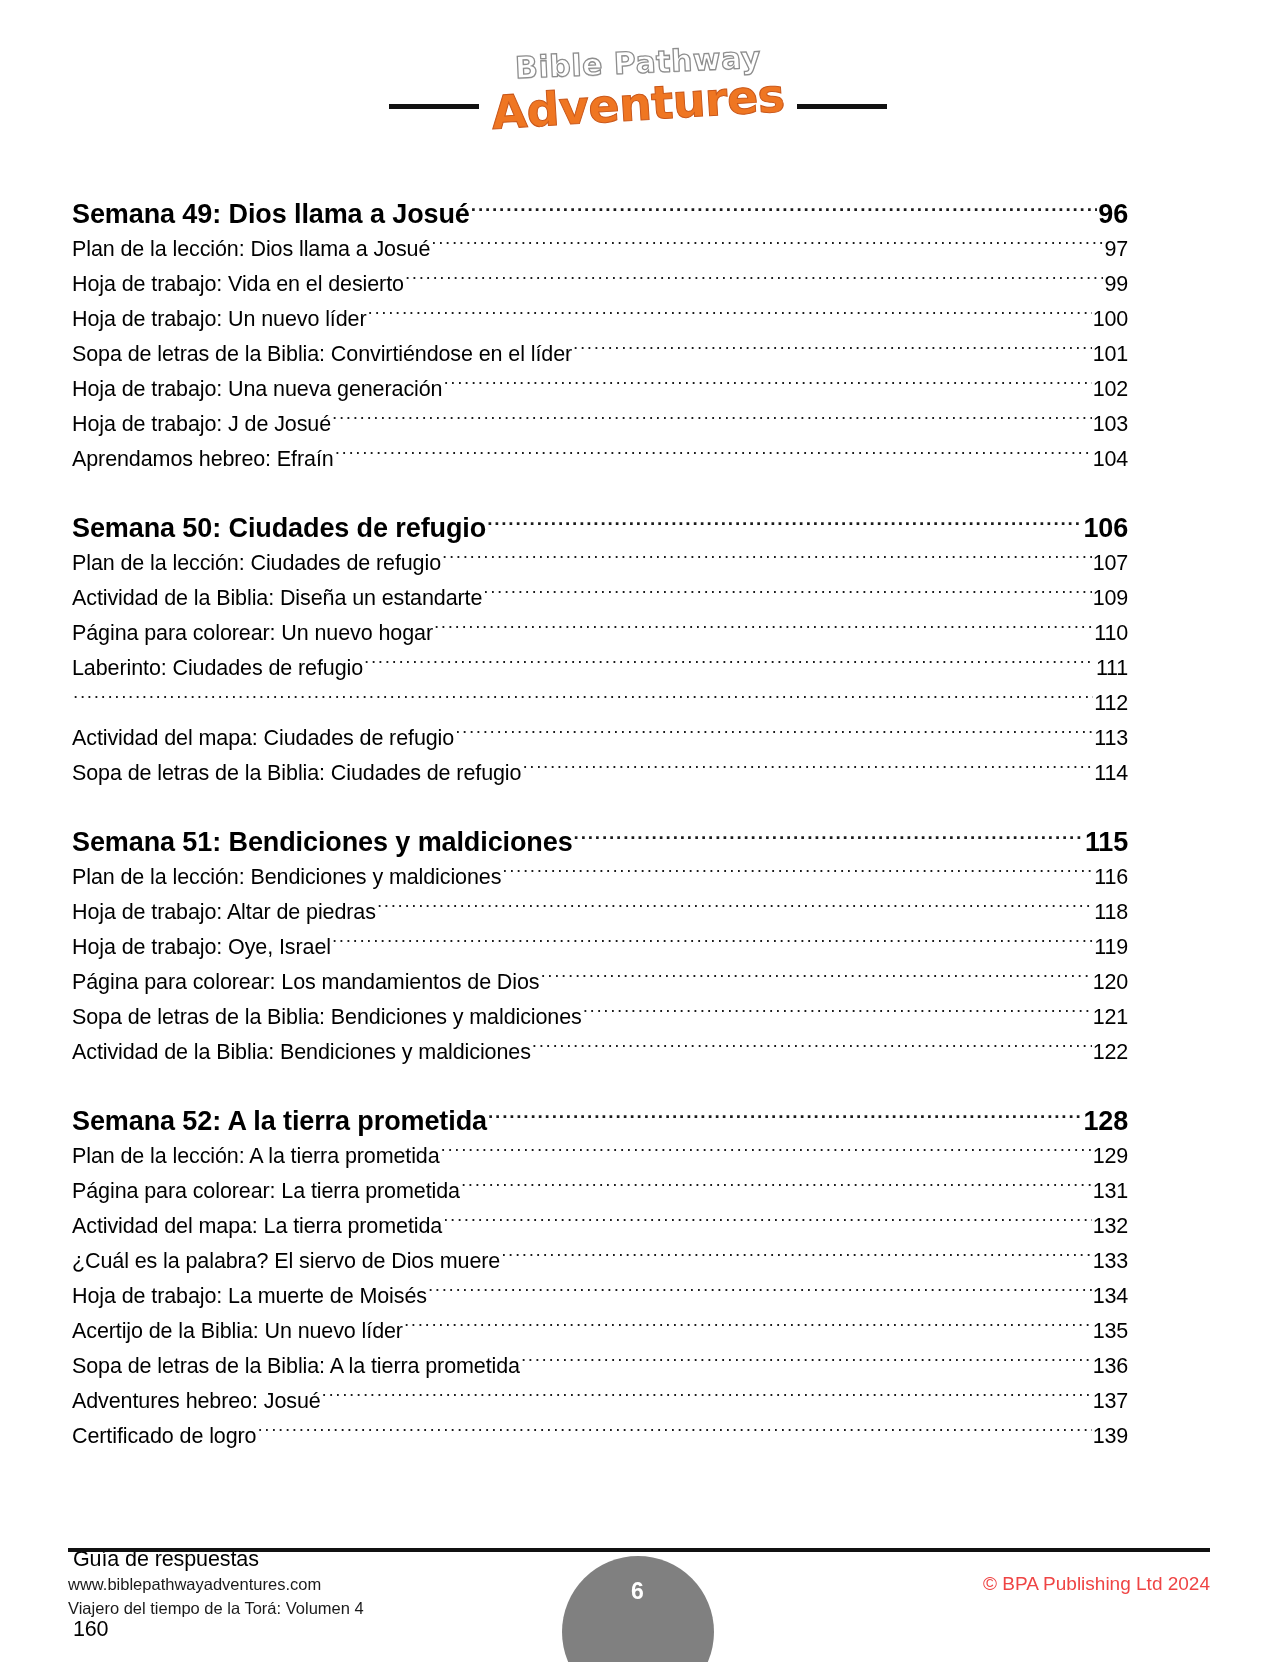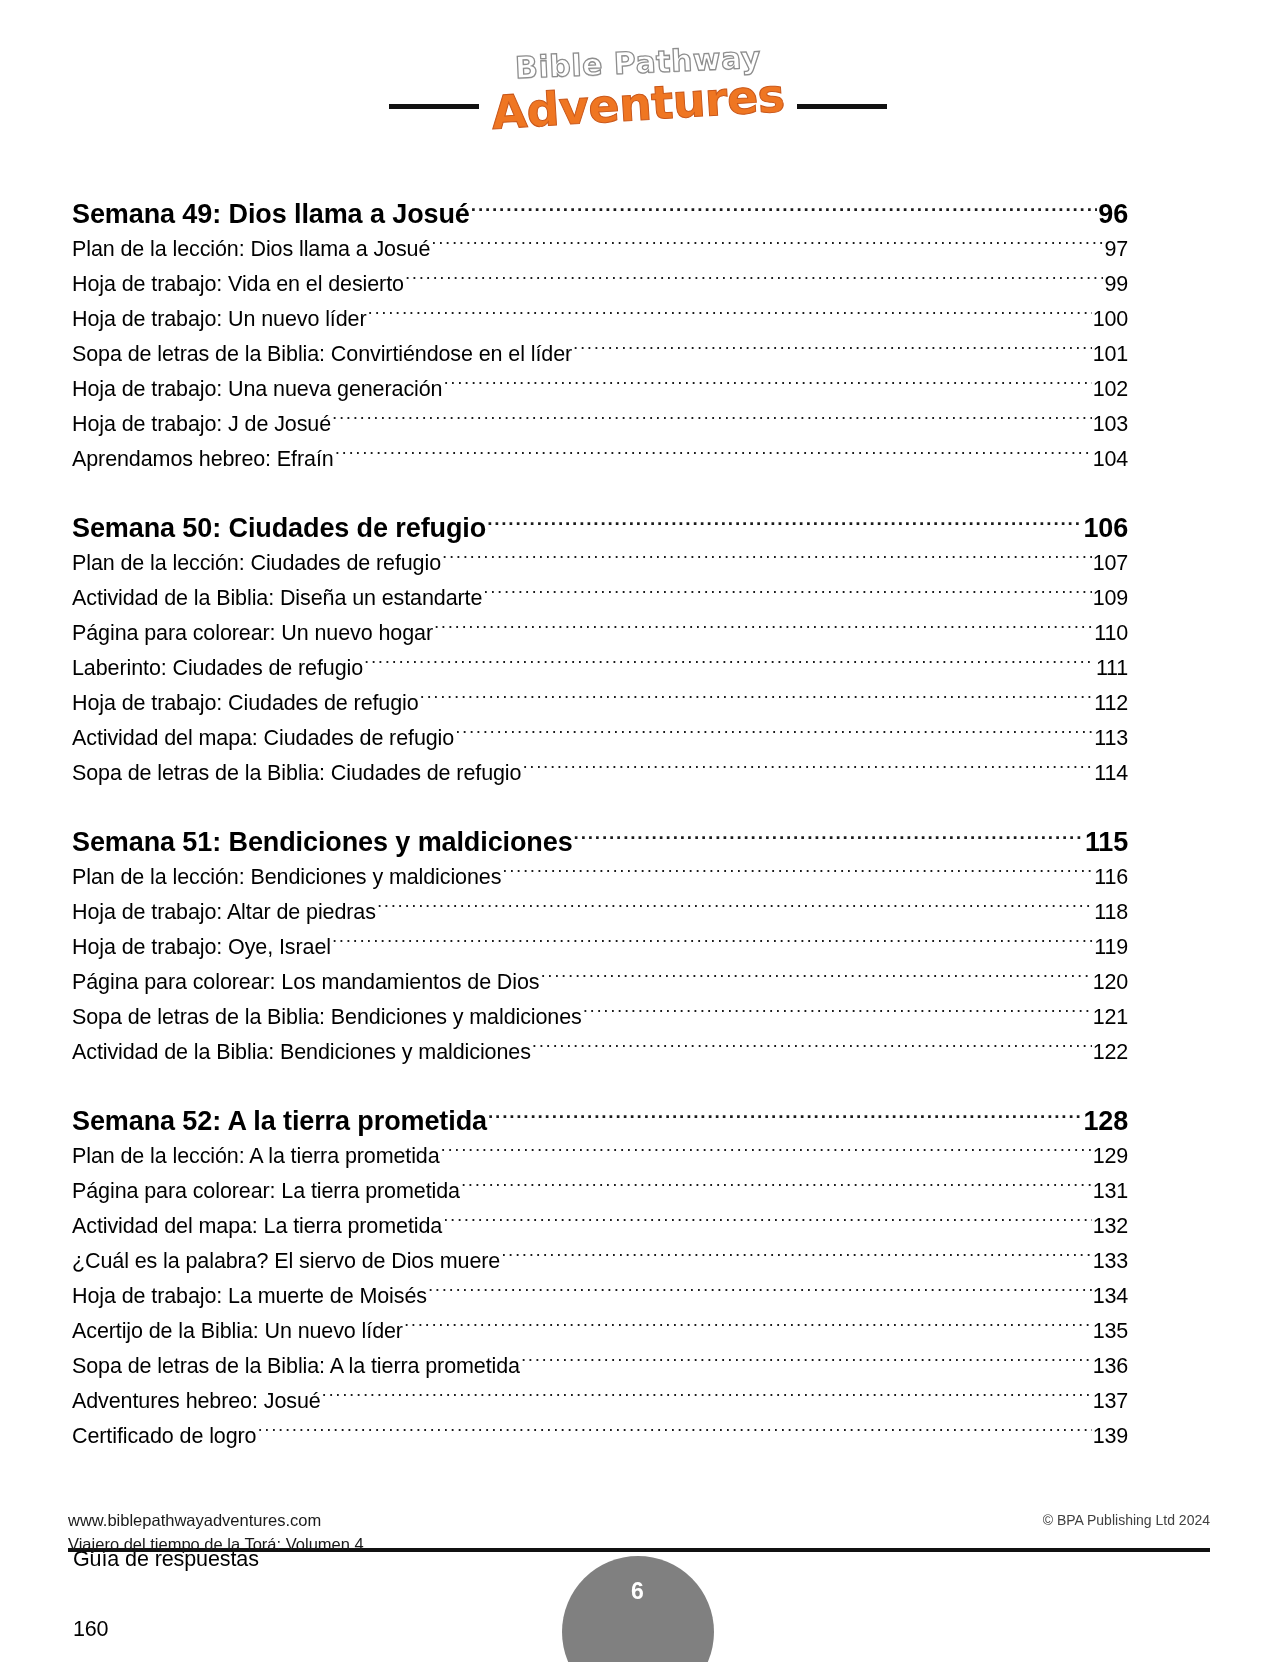--- a/index.html
+++ b/index.html
@@ -126,39 +126,39 @@
     position: absolute;
     left: 68px;
     top: 1548px;
     width: 1142px;
     height: 4px;
     background: #111111;
   }
   .footer {
     position: absolute;
     left: 68px;
-    top: 1508px;
+    top: 1572px;
     width: 1142px;
     height: 70px;
   }
   .footer-left {
     position: absolute;
     left: 0;
     top: 0;
     font-size: 16.5px;
     line-height: 24px;
     color: #1a1a1a;
   }
   .footer-right {
     position: absolute;
     right: 0;
     top: 0;
-    font-size: 14px;
+    font-size: 19px;
     line-height: 24px;
-    color: #404040;
+    color: #ef4444;
     text-align: right;
   }
   .page-badge {
     position: absolute;
     left: 50%;
     transform: translateX(-50%);
     top: 1556px;
     width: 152px;
     height: 152px;
     border-radius: 50%;
@@ -251,21 +251,20 @@
         <span class="toc-title">Página para colorear: Un nuevo hogar</span>
         <span class="toc-dots"></span>
         <span class="toc-page">110</span>
       </div>
       <div class="toc-row">
         <span class="toc-title">Laberinto: Ciudades de refugio</span>
         <span class="toc-dots"></span>
         <span class="toc-page">111</span>
       </div>
       <div class="toc-row">
-        <span class="toc-title">Hoja de trabajo: Ciudades de refugio</span>
         <span class="toc-dots"></span>
         <span class="toc-page">112</span>
       </div>
       <div class="toc-row">
         <span class="toc-title">Actividad del mapa: Ciudades de refugio</span>
         <span class="toc-dots"></span>
         <span class="toc-page">113</span>
       </div>
       <div class="toc-row">
         <span class="toc-title">Sopa de letras de la Biblia: Ciudades de refugio</span>

